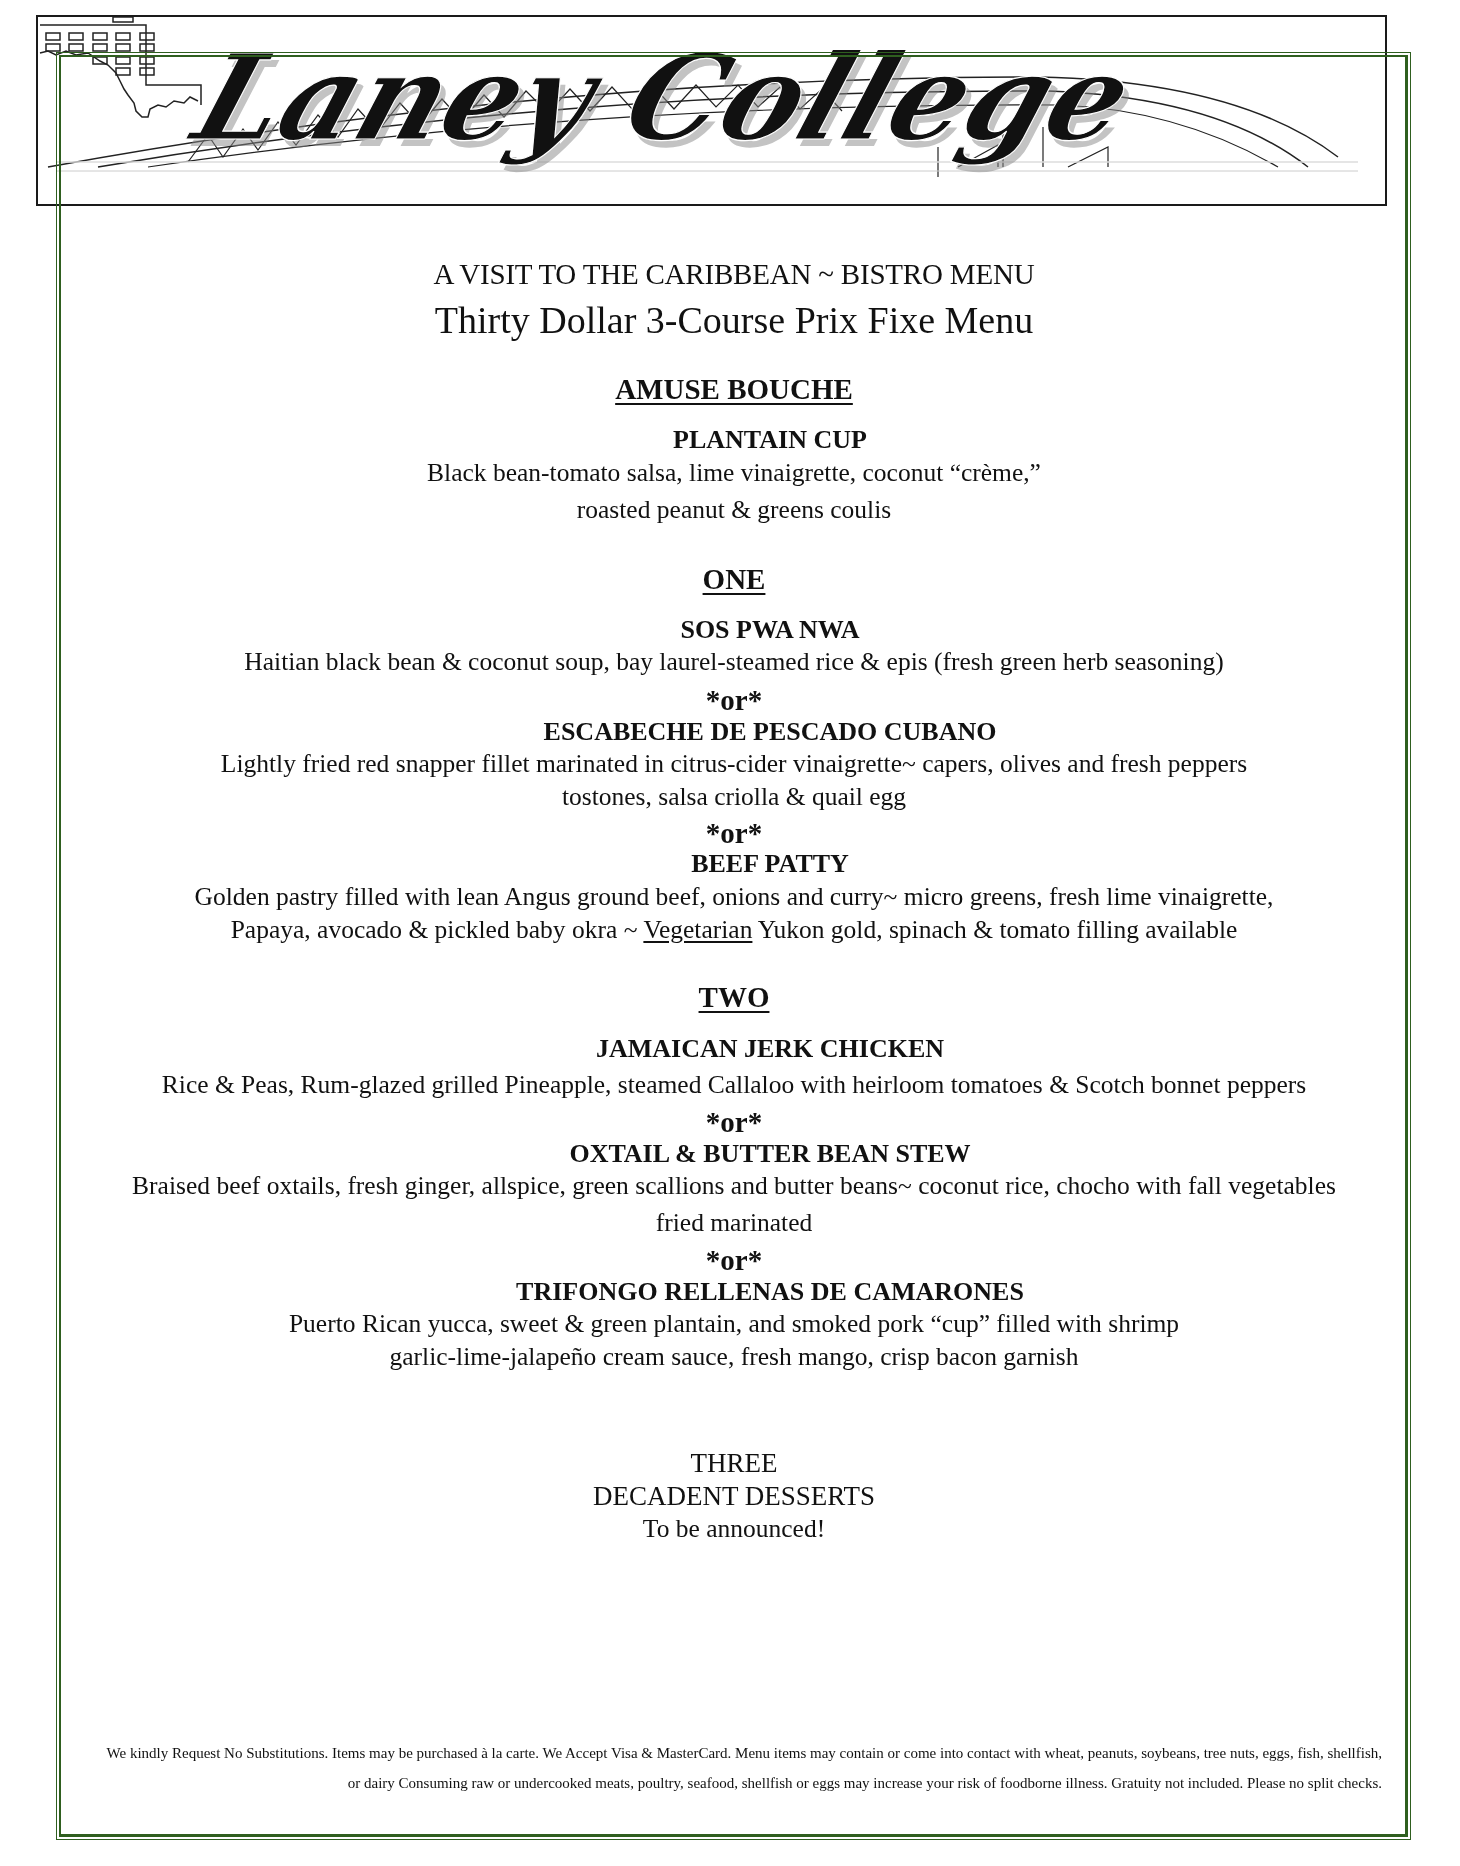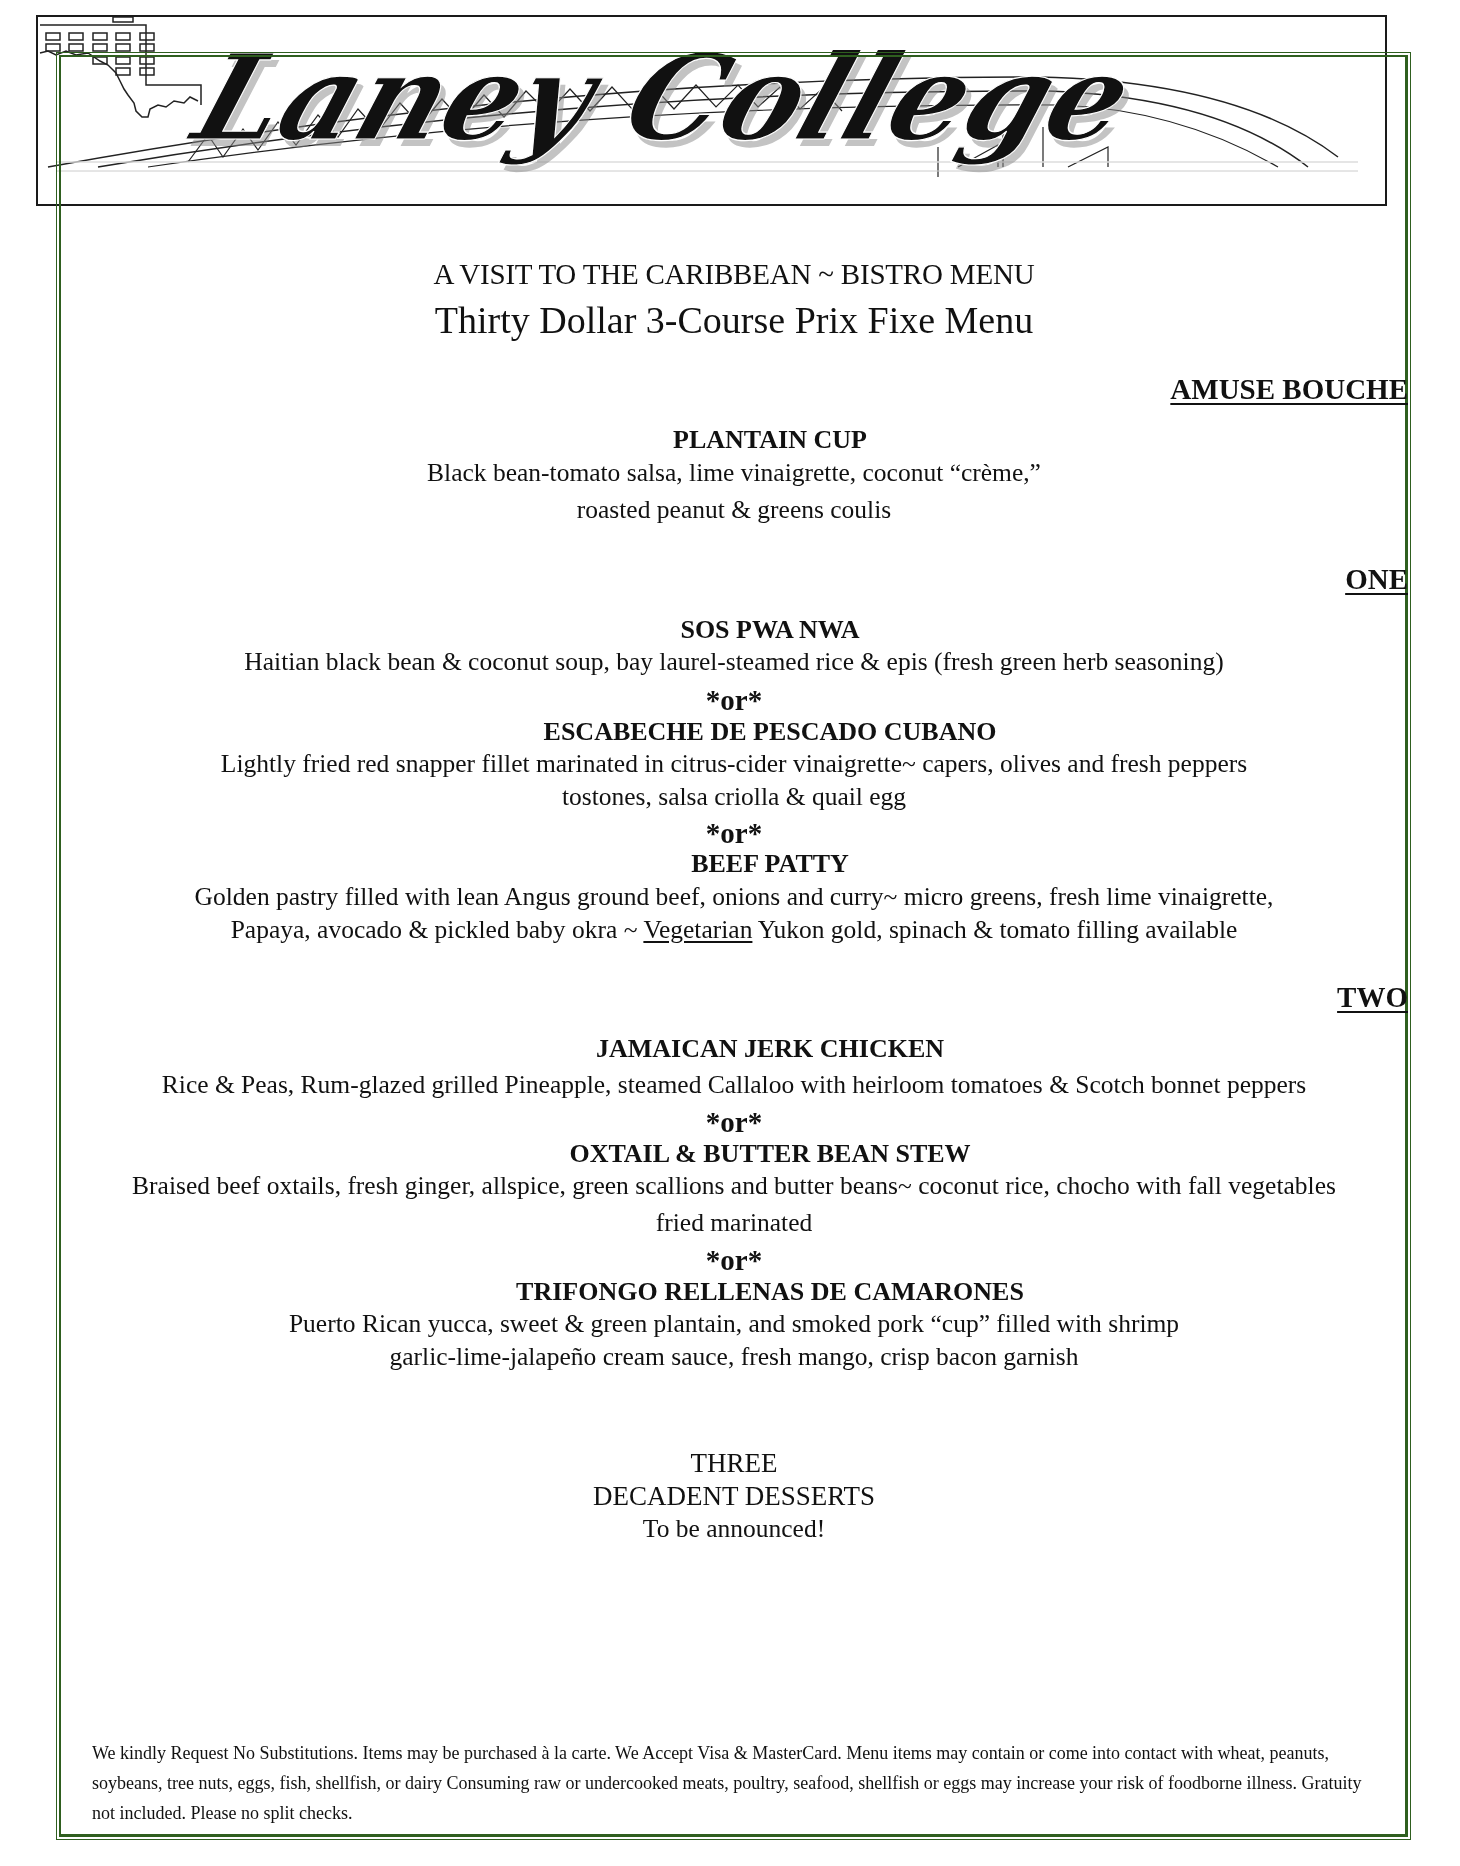--- a/index.html
+++ b/index.html
@@ -9,28 +9,28 @@
   .green-border-inner { position:absolute; left:59px; top:55px; width:1349px; height:1782px; box-sizing:border-box; border:3px solid #2f5f1f; border-top-width:2px; border-left-width:2px; }
 
   .logo-box { position:absolute; left:36px; top:15px; width:1351px; height:191px; box-sizing:border-box; border:2px solid #1a1a1a; background:transparent; overflow:hidden; }
   .logo-svg { position:absolute; left:0; top:0; }
 
   .page { position:absolute; left:60px; top:200px; width:1348px; text-align:center; }
   .block { position:absolute; left:0; width:100%; text-align:center; white-space:nowrap; }
 
   .title { font-weight:normal; font-size:29px; letter-spacing:-0.2px; }
   .subtitle { font-size:38px; }
-  .section { font-weight:bold; font-size:29px; text-decoration:underline; text-underline-offset:4px;text-align:right; }
+  .section { font-weight:bold; font-size:29px; text-decoration:underline; text-underline-offset:4px; }
   .section-plain { font-weight:normal; font-size:27px; }
   .dish { font-weight:bold; font-size:26px;padding-left:36px; }
   .desc { font-size:25.5px; }
   .or { font-weight:bold; font-size:29px;font-family:Liberation Serif, serif; }
   .u { text-decoration:underline; text-underline-offset:3px; }
 
-  .footer { position:absolute; left:92px; width:1290px; top:1738px; text-align:left; font-size:18px; line-height:30px; white-space:normal; }
+  .footer { position:absolute; left:92px; width:1290px; top:1738px; text-align:right; font-size:15px; line-height:30px; white-space:normal; }
 </style>
 </head>
 <body>
 
 <div class="logo-box">
   <svg class="logo-svg" width="1351" height="191" viewBox="0 0 1351 191">
 
     <rect x="75" y="0" width="20" height="5" fill="none" stroke="#222" stroke-width="1.5"></rect>
     <polyline points="2,8 108,8 108,68 163,68 163,88" fill="none" stroke="#222" stroke-width="1.5"></polyline>
     <g fill="none" stroke="#222" stroke-width="1.5">

